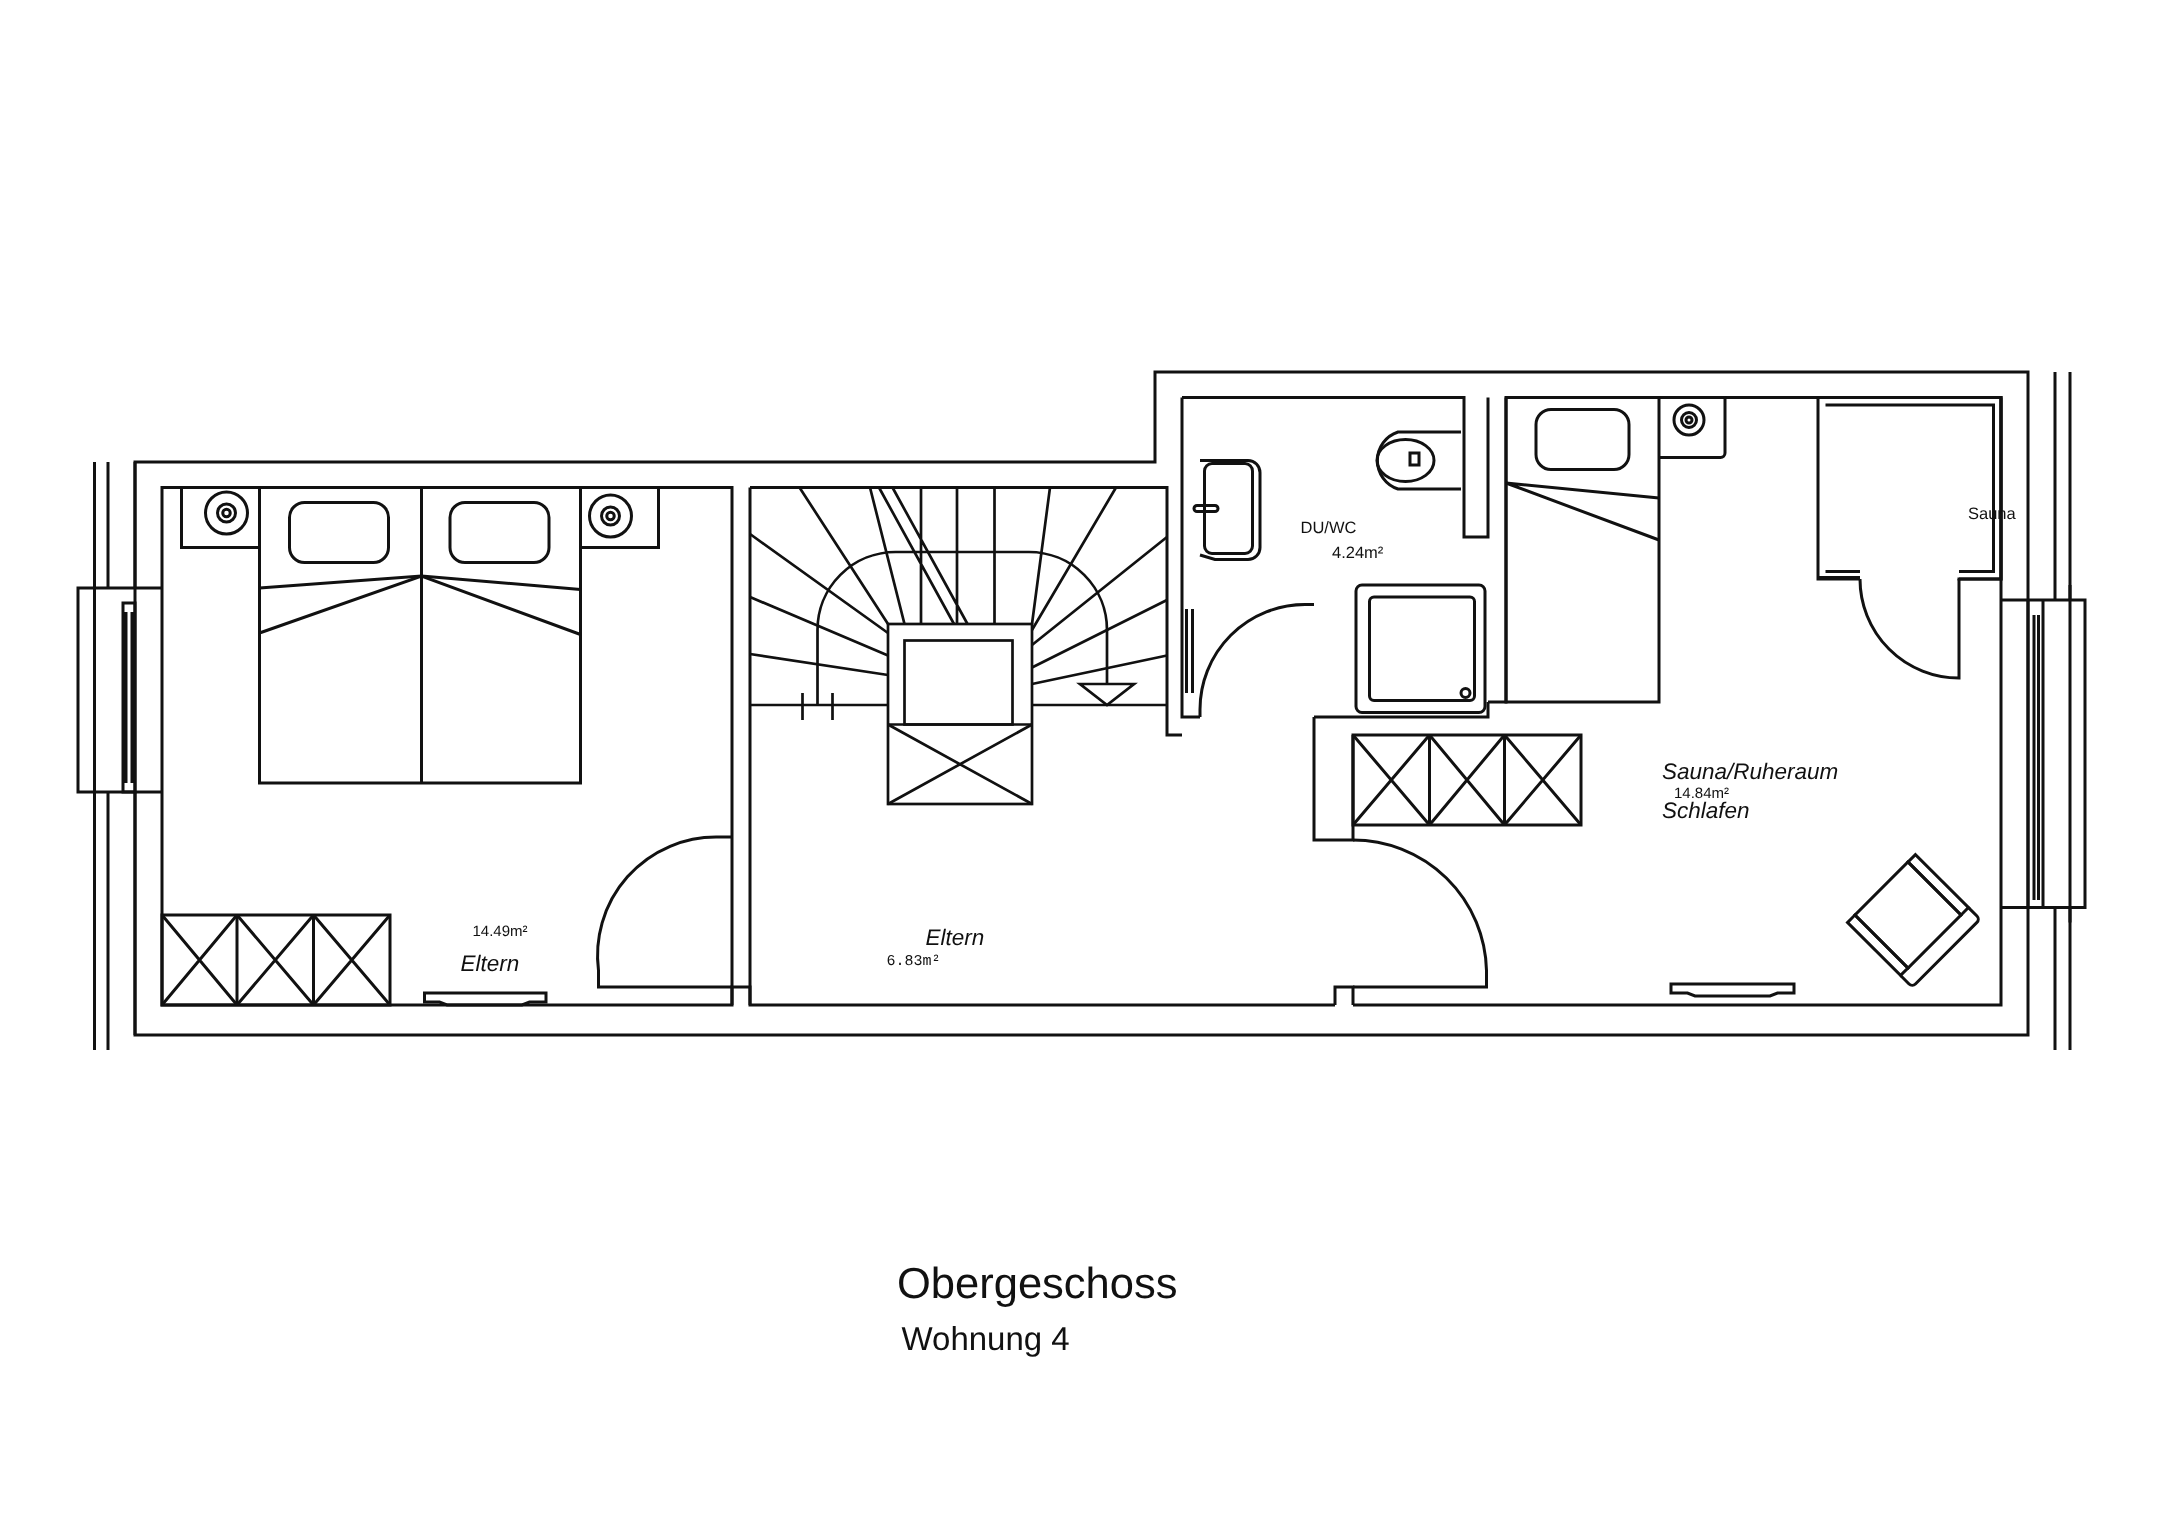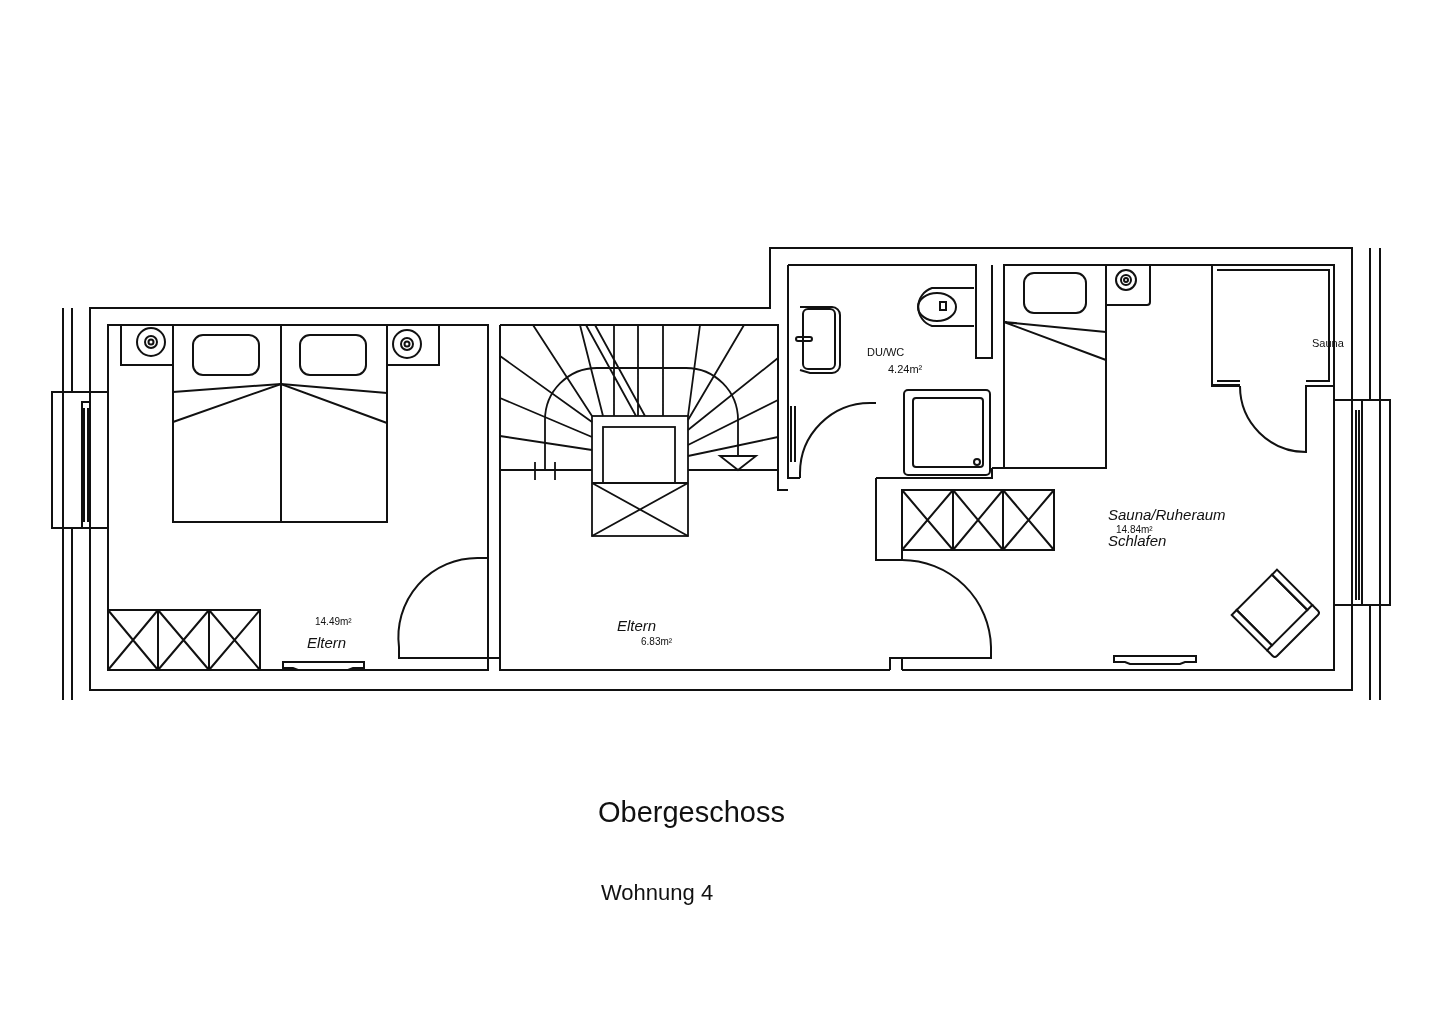--- a/index.html
+++ b/index.html
@@ -140,25 +140,25 @@
       <rect x="1247" y="635" width="50" height="7"></rect>
       <path d="M1297,578 H1305 A3,3 0 0 1 1308,581 V639 A3,3 0 0 1 1305,642 H1297"></path>
     </g>
   </g>
 </svg>
 
 <div class="lbl room-name" style="left:307px; top:609px;margin-top:25px;">Eltern</div>
 <div class="lbl room-area" style="left:315px; top:616px;">14.49m²</div>
 
 <div class="lbl room-name" style="left:617px; top:617px;">Eltern</div>
-<div class="lbl room-area" style="left:641px; top:636px;">6.83m²</div>
+<div class="lbl room-area" style="left:591px; top:636px;font-family:Liberation Mono, monospace;">6.83m²</div>
 
 <div class="lbl room-area" style="left:867px; top:346px; font-size:11px;">DU/WC</div>
 <div class="lbl room-area" style="left:888px; top:363px; font-size:11px;">4.24m²</div>
 
 <div class="lbl room-name" style="left:1108px; top:506px;">Sauna/Ruheraum</div>
 <div class="lbl room-name" style="left:1108px; top:532px;">Schlafen</div>
 <div class="lbl room-area" style="left:1116px; top:524px;">14.84m²</div>
 
 <div class="lbl small-name" style="left:1312px; top:337px;">Sauna</div>
 
-<div class="lbl title" style="left:598px; top:796px;">Obergeschoss</div>
+<div class="lbl title" style="left:598px; top:840px;">Obergeschoss</div>
 <div class="lbl subtitle" style="left:601px; top:880px;">Wohnung 4</div>
 
 </body></html>

